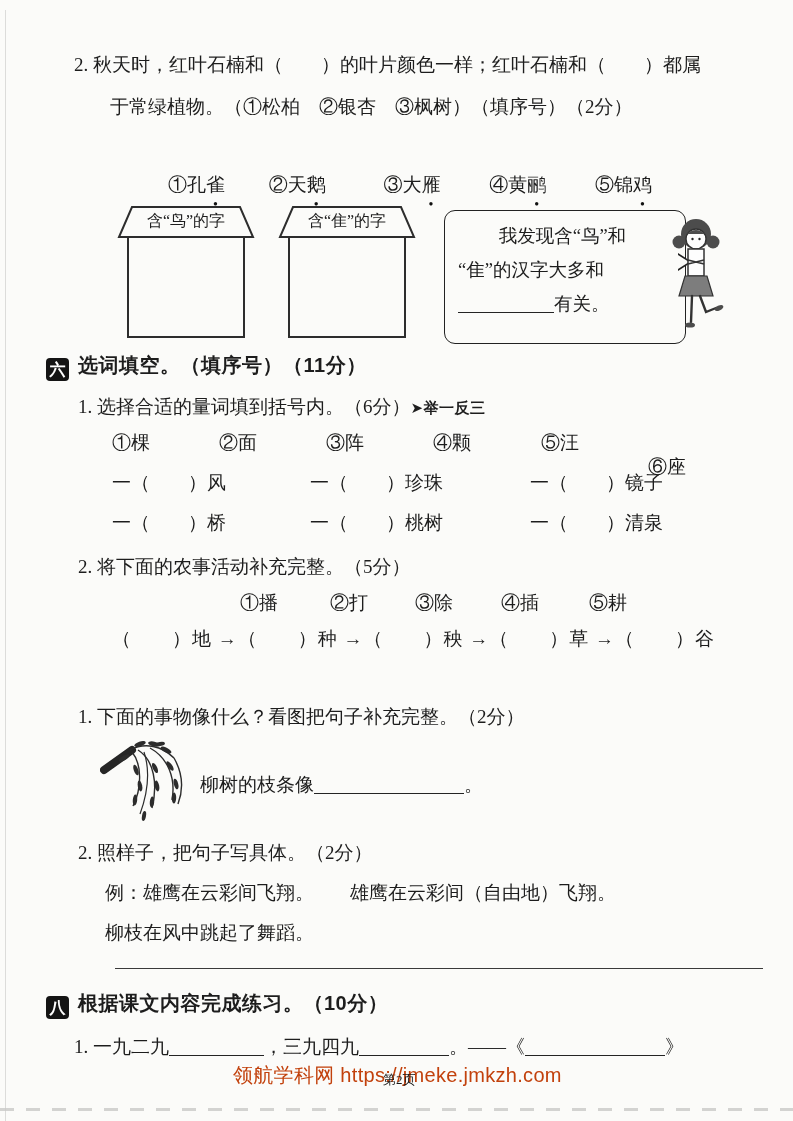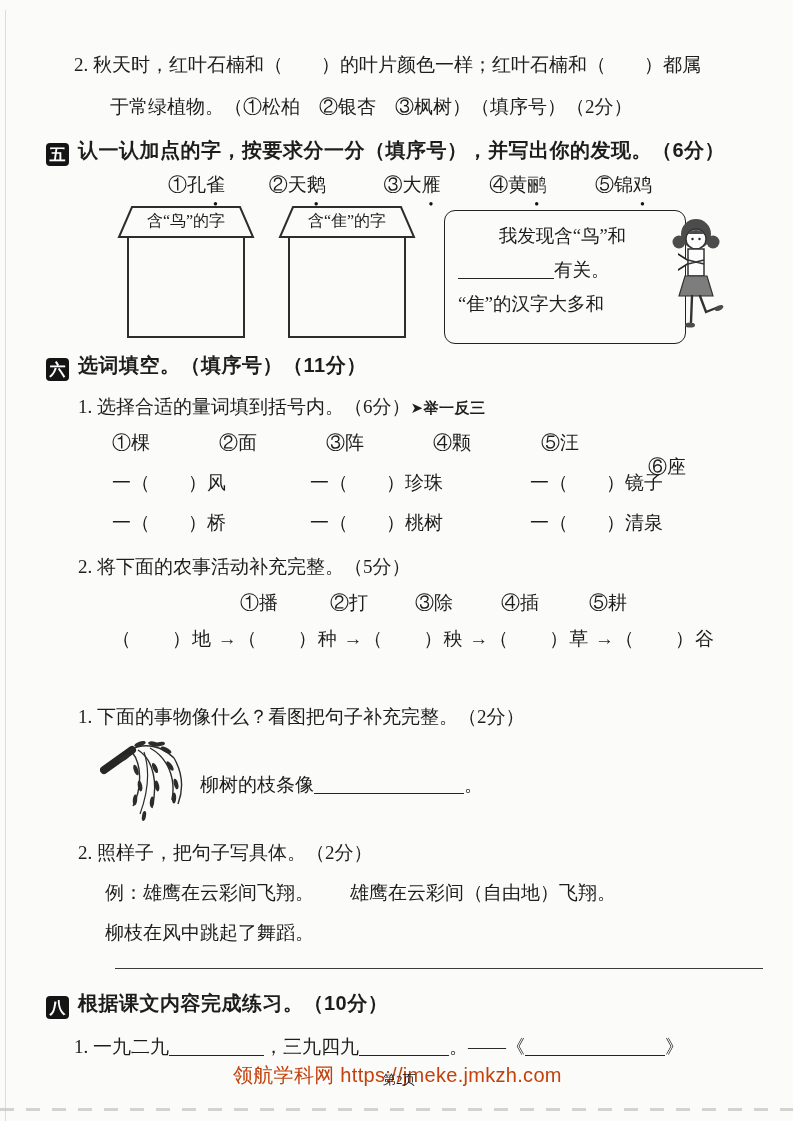--- a/index.html
+++ b/index.html
@@ -44,23 +44,20 @@
 </head>
 <body>
 
 <div id="page">
 
   <div class="edge-left"></div>
 
   <div class="line" style="left:74px;top:52px;">2. 秋天时，红叶石楠和（　　）的叶片颜色一样；红叶石楠和（　　）都属</div>
   <div class="line" style="left:110px;top:94px;">于常绿植物。（①松柏　②银杏　③枫树）（填序号）（2分）</div>
 
-  <div class="line" style="left:46px;top:137px;">
-    <span class="badge">五</span><span class="hdr">认一认加点的字，按要求分一分（填序号），并写出你的发现。（6分）</span>
-  </div>
 
   <div class="line" style="left:168px;top:172px;">
     <span><span>①孔</span><span class="du">雀</span></span>
     <span style="margin-left:39px;"><span>②天</span><span class="du">鹅</span></span>
     <span style="margin-left:53px;"><span>③大</span><span class="du">雁</span></span>
     <span style="margin-left:44px;"><span>④黄</span><span class="du">鹂</span></span>
     <span style="margin-left:44px;"><span>⑤锦</span><span class="du">鸡</span></span>
   </div>
 
   <div class="house" style="left:116px;top:204px;">
@@ -73,22 +70,22 @@
   <div class="house" style="left:277px;top:204px;">
     <svg width="140" height="138" viewBox="0 0 140 138">
       <polygon points="16,3 124,3 137,33 3,33" fill="none" stroke="#2d2d2d" stroke-width="2"></polygon>
       <rect x="12" y="33" width="116" height="100" fill="none" stroke="#2d2d2d" stroke-width="2"></rect>
     </svg>
     <div class="roof-label">含“隹”的字</div>
   </div>
 
   <div class="bubble">
     <div class="b1">我发现含“鸟”和</div>
+    <div>“隹”的汉字大多和</div>
     <div><span class="blank" style="width:96px;"></span><span>有关。</span></div>
-    <div>“隹”的汉字大多和</div>
   </div>
   <svg style="position:absolute;left:666px;top:212px;" width="60" height="122" viewBox="0 0 60 122">
     <circle cx="30" cy="22" r="15" fill="#4c4c4c"></circle>
     <circle cx="13" cy="30" r="6.5" fill="#4c4c4c"></circle>
     <circle cx="47" cy="30" r="6.5" fill="#4c4c4c"></circle>
     <circle cx="30" cy="27" r="10" fill="#fdfdfd" stroke="#333" stroke-width="1.4"></circle>
     <path d="M21,22 Q30,14 39,22" fill="#4c4c4c"></path>
     <circle cx="26.5" cy="27" r="1.2" fill="#222"></circle>
     <circle cx="33.5" cy="27" r="1.2" fill="#222"></circle>
     <rect x="22" y="37" width="16" height="27" fill="#fdfdfd" stroke="#333" stroke-width="1.5"></rect>

